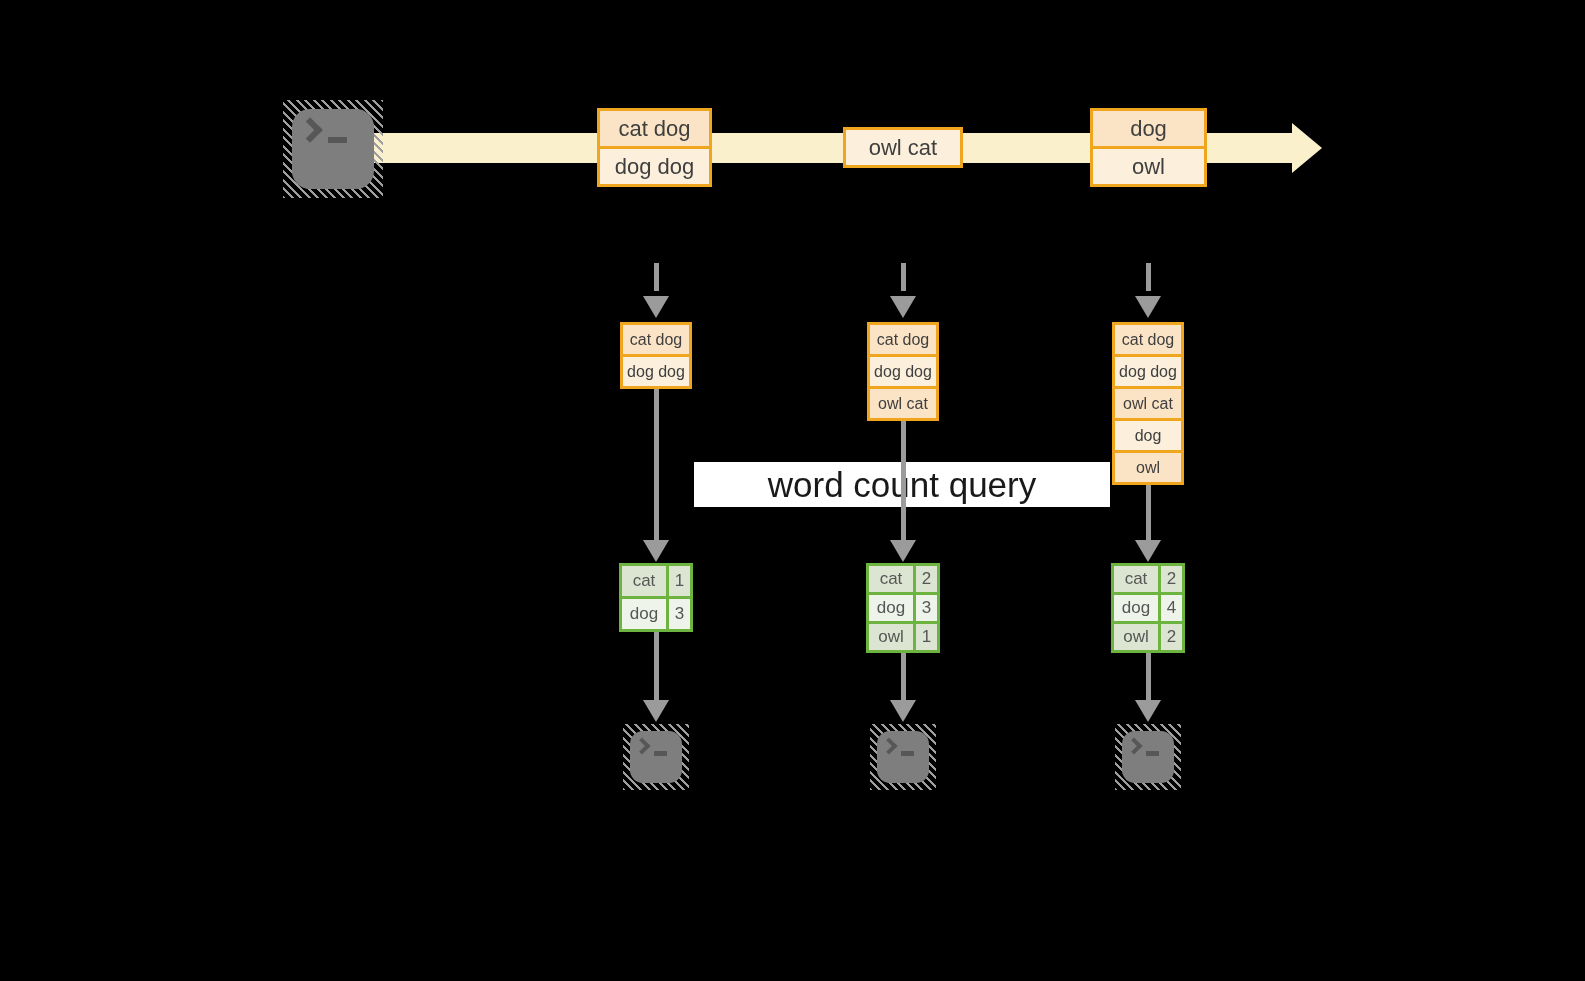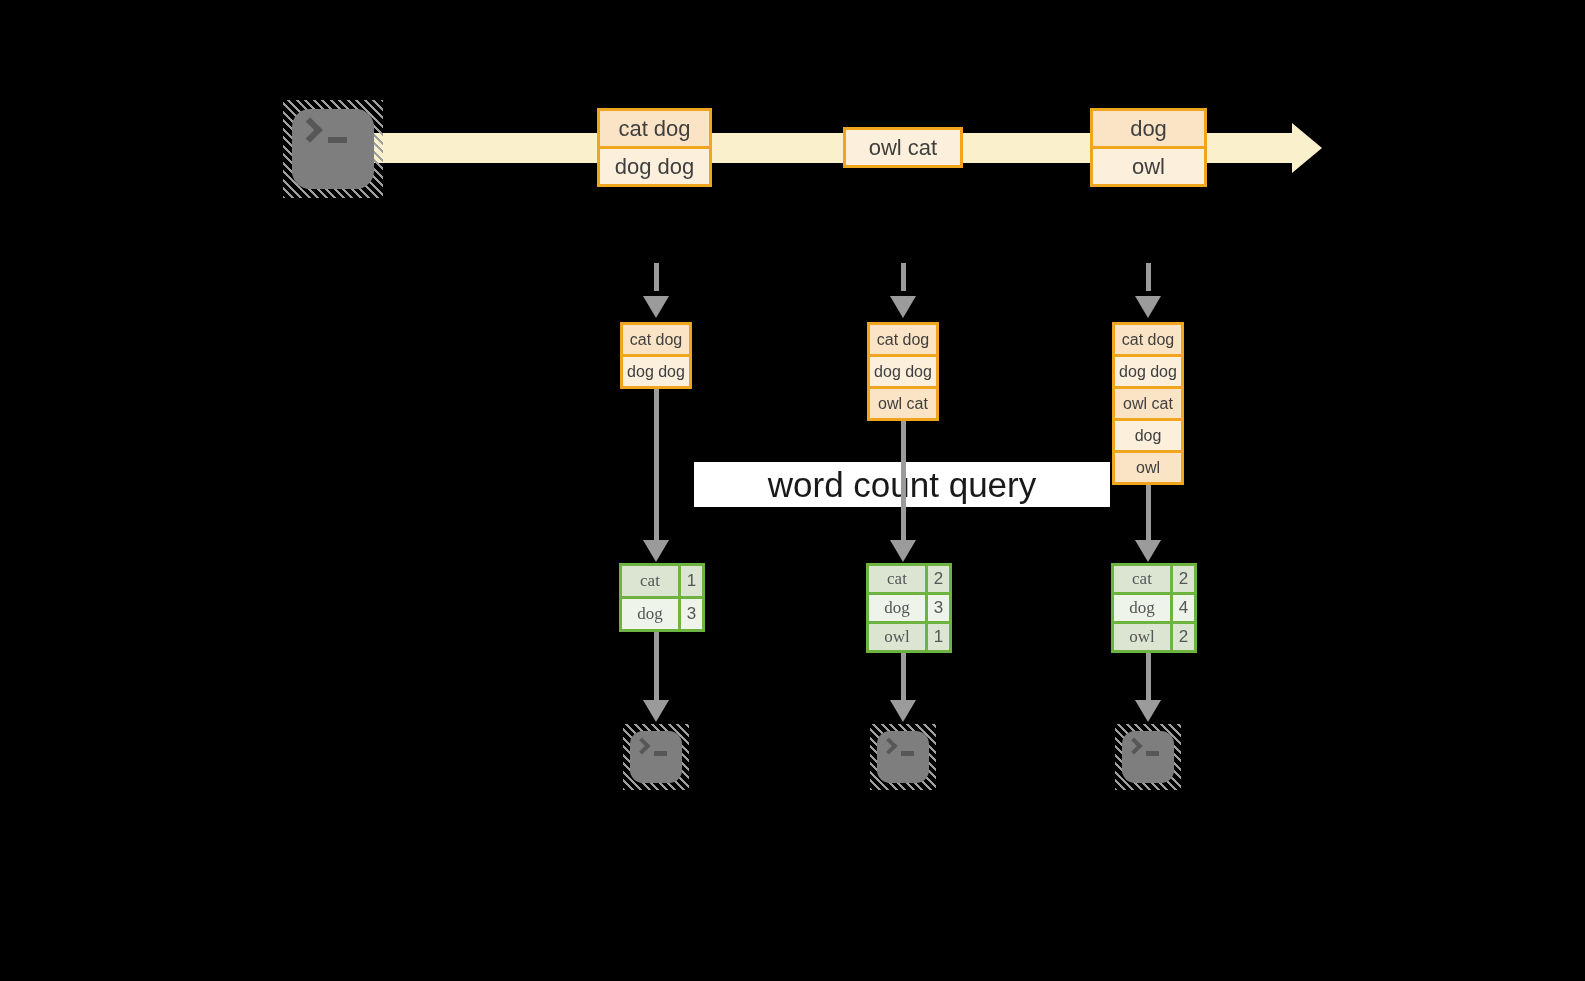--- a/index.html
+++ b/index.html
@@ -46,21 +46,21 @@
     border-left:13px solid transparent;border-right:13px solid transparent;
     border-top:22px solid var(--gray);}
   
   .banner{position:absolute;left:694px;top:462px;width:416px;height:45px;background:#fff;
     z-index:1;text-align:center;line-height:46px;font-size:35px;font-weight:300;color:#191919;}
   
   .gtable{position:absolute;border:3px solid var(--green);background:var(--green);
     display:flex;flex-direction:column;gap:3px;z-index:3;}
   .grow{display:flex;gap:3px;}
   .gkey,.gval{text-align:center;font-size:17px;color:#565656;}
-  .gkey{width:56px;font-family:Liberation Serif, serif;}
+  .gkey{width:44px;}
   .gval{width:21px;}
   .rows2 .gkey,.rows2 .gval{height:30px;line-height:30px;}
   .rows3 .gkey,.rows3 .gval{height:26px;line-height:26px;}
   .grow:nth-child(odd) .gkey,.grow:nth-child(odd) .gval{background:var(--gA);}
   .grow:nth-child(even) .gkey,.grow:nth-child(even) .gval{background:var(--gB);}
 </style>
 </head>
 <body>
 
 <div class="canvas">

